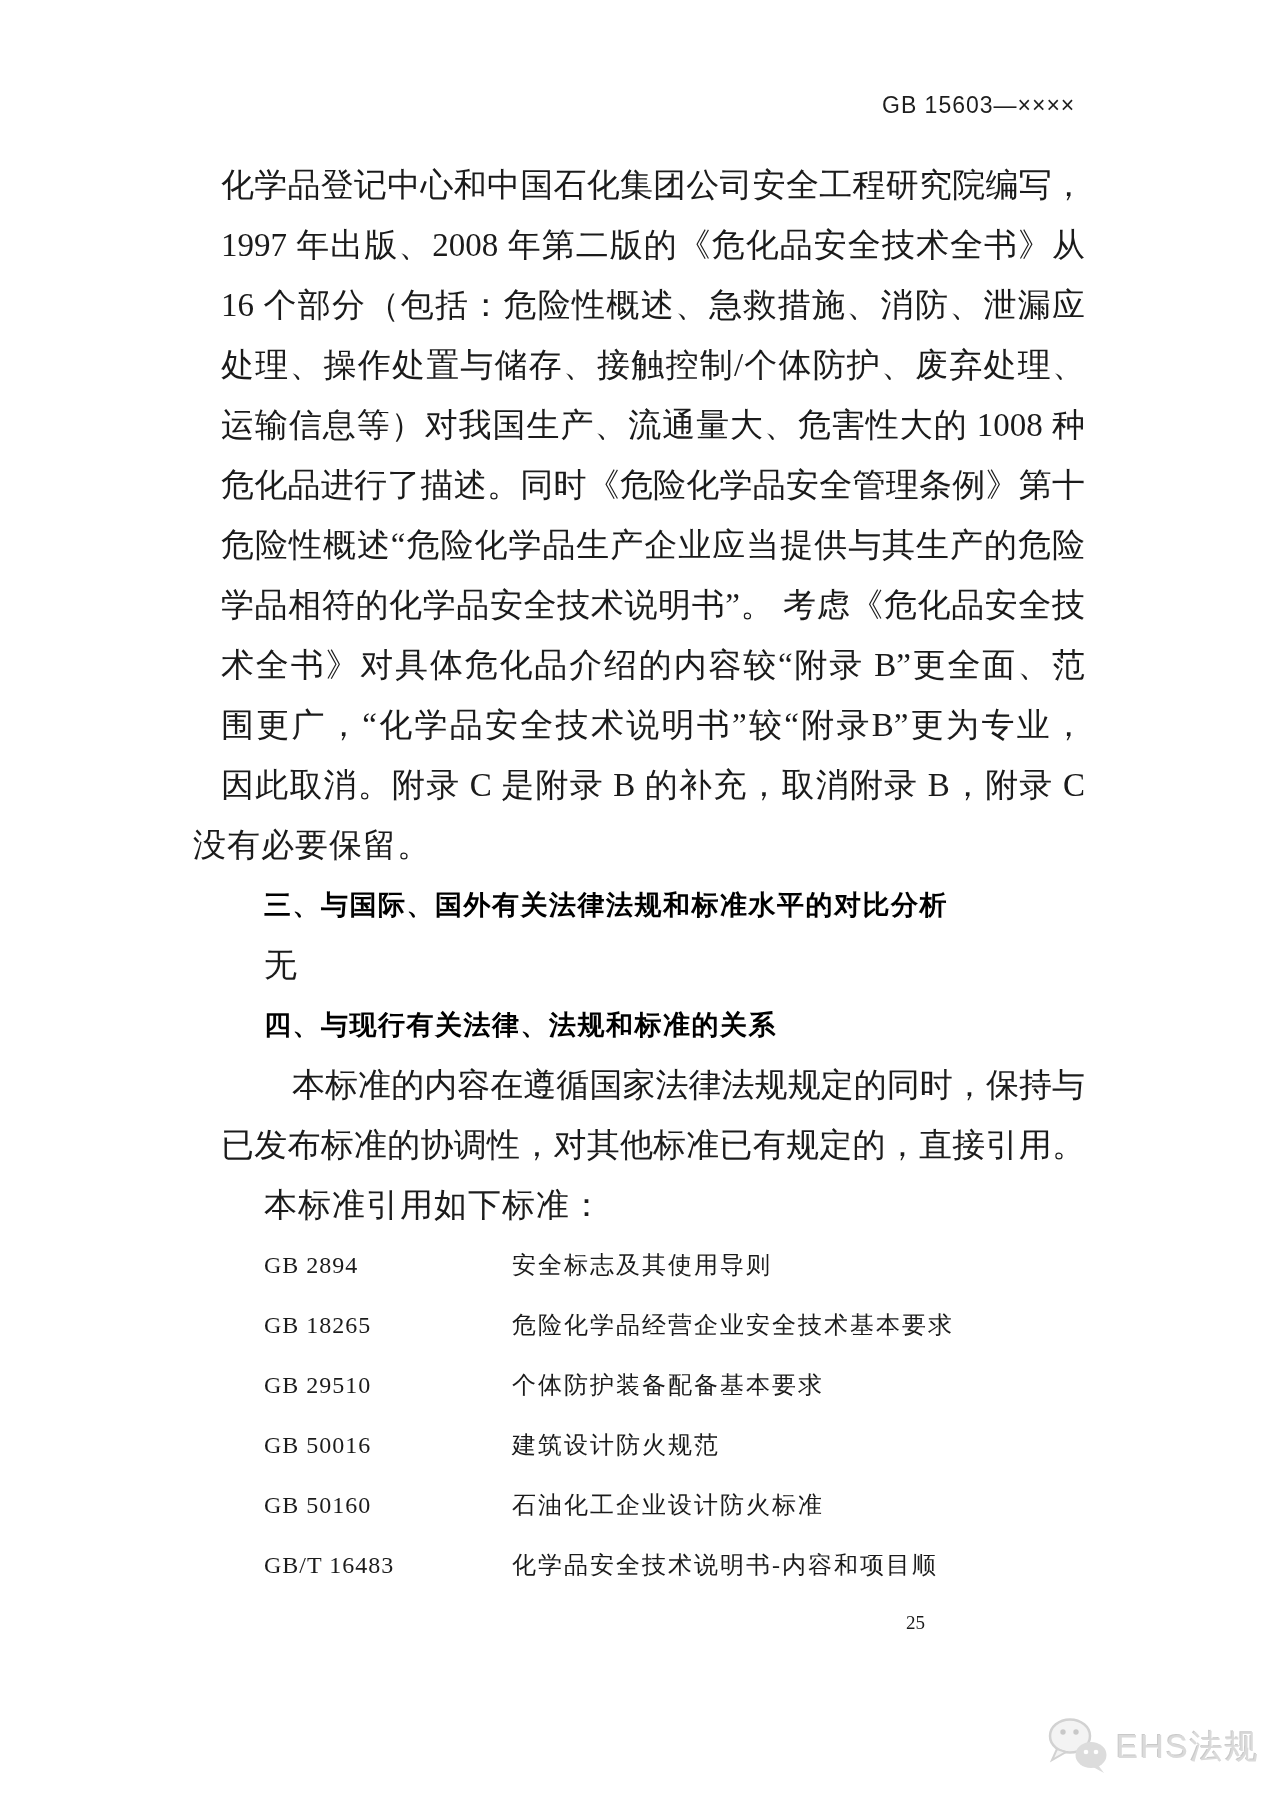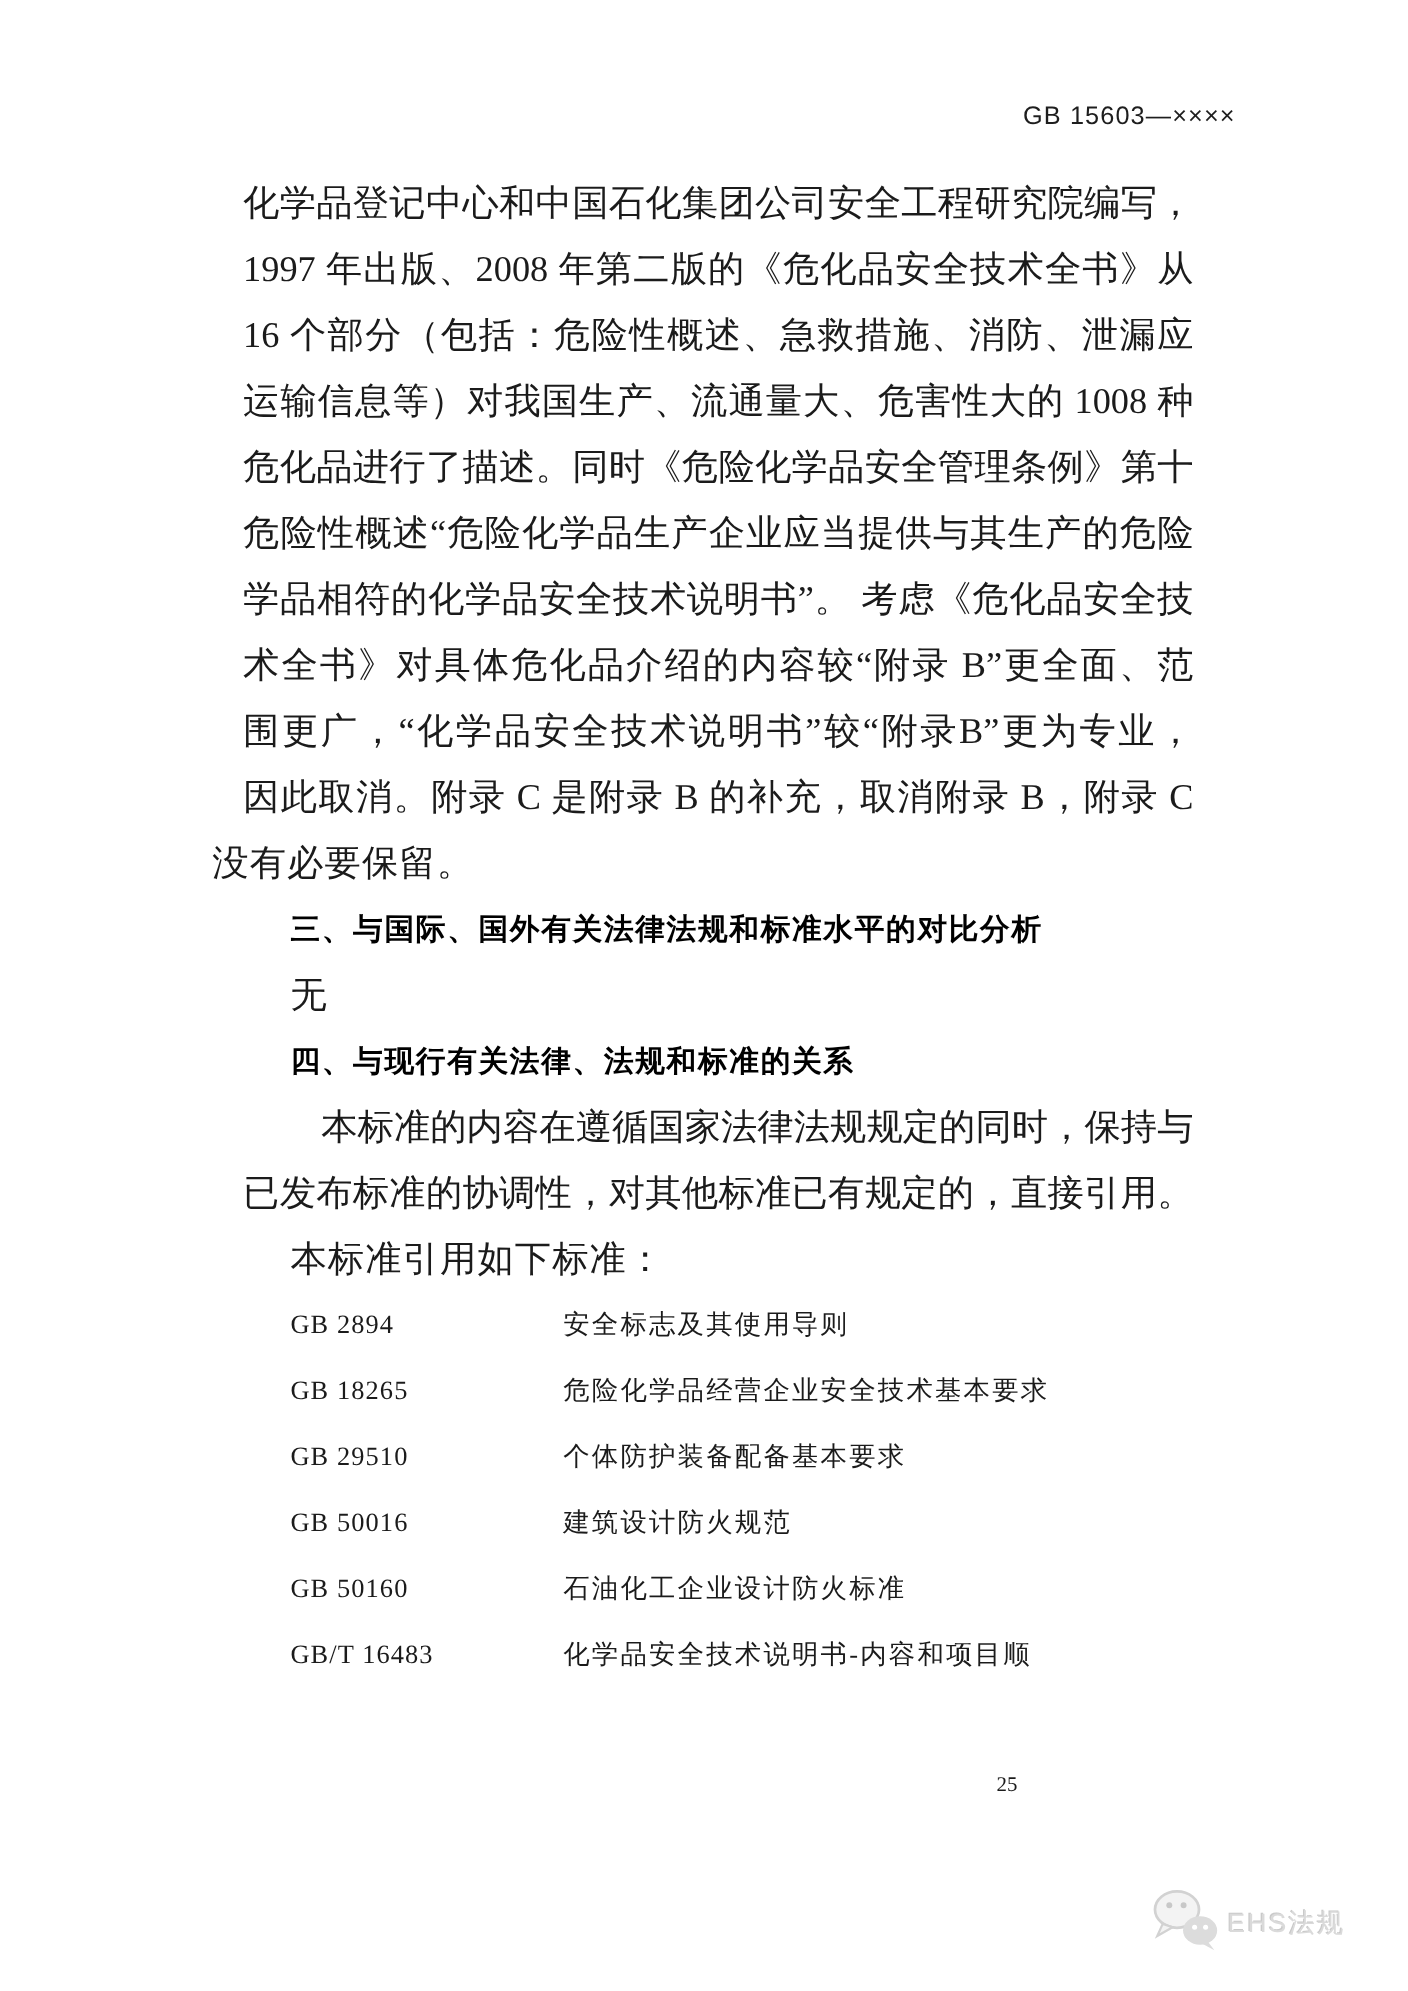--- a/index.html
+++ b/index.html
@@ -1,21 +1,21 @@
 <!DOCTYPE html>
 <html><head>
 <meta charset="utf-8">
 <style>
   html,body { margin:0; padding:0; background:#ffffff; }
   .page {
     position:relative; width:1280px; height:1810px; background:#ffffff;
     font-family:"Liberation Serif","DejaVu Serif",serif; color:#1b1b1b; overflow:hidden;
   }
   .hdr {
-    position:absolute; left:930px; top:92px;
+    position:absolute; left:882px; top:92px;
     font-family:"Liberation Sans","DejaVu Sans",sans-serif;
     font-size:23px; letter-spacing:1px; color:#1e1e1e; white-space:nowrap;
   }
   .content { position:absolute; left:193px; top:155px; width:892px; }
   .line {
     font-size:33px; line-height:60px; height:60px; letter-spacing:1px;
     white-space:nowrap; overflow:hidden;
   }
   .line.j {
     white-space:normal; letter-spacing:0;
@@ -27,35 +27,36 @@
     font-size:27px; line-height:60px; height:60px; padding-left:71px;
     letter-spacing:1.5px; white-space:nowrap; overflow:hidden; color:#000000;
   }
   .list-row { display:flex; padding-left:71px; height:60px; line-height:60px; font-size:24px; overflow:hidden; }
   .list-code { width:248px; flex:0 0 248px; letter-spacing:1px; white-space:nowrap; }
   .list-title { letter-spacing:2px; white-space:nowrap; }
   .pagenum { position:absolute; left:906px; top:1608px; font-size:19px; line-height:30px; color:#1b1b1b; }
   .watermark { position:absolute; left:1046px; top:1716px; display:flex; align-items:center; gap:6px; }
   .wm-text {
     font-family:"Liberation Sans","DejaVu Sans",sans-serif;
-    font-size:24px; font-weight:500; color:#dadada; letter-spacing:2px; white-space:nowrap;
+    font-size:33px; font-weight:500; color:#dadada; letter-spacing:2px; white-space:nowrap;
     text-shadow:1px 1px 0 #ffffff, -1px -1px 0 #c9c9c9;
   }
 </style>
 </head>
 <body>
 
 <div class="page">
 
   <div class="hdr">GB 15603—××××</div>
 
   <div class="content">
       <div class="line j">化学品登记中心和中国石化集团公司安全工程研究院编写，</div>
       <div class="line j">1997 年出版、2008 年第二版的《危化品安全技术全书》从</div>
       <div class="line j">16 个部分（包括：危险性概述、急救措施、消防、泄漏应急</div>
+      <div class="line j">处理、操作处置与储存、接触控制/个体防护、废弃处理、</div>
       <div class="line j">运输信息等）对我国生产、流通量大、危害性大的 1008 种</div>
       <div class="line j">危化品进行了描述。同时《危险化学品安全管理条例》第十</div>
       <div class="line j">危险性概述“危险化学品生产企业应当提供与其生产的危险化</div>
       <div class="line j">学品相符的化学品安全技术说明书”。 考虑《危化品安全技</div>
       <div class="line j">术全书》对具体危化品介绍的内容较“附录 B”更全面、范</div>
       <div class="line j">围更广，“化学品安全技术说明书”较“附录B”更为专业，</div>
       <div class="line j">因此取消。附录 C 是附录 B 的补充，取消附录 B，附录 C 也</div>
       <div class="line">没有必要保留。</div>
       <div class="heading">三、与国际、国外有关法律法规和标准水平的对比分析</div>
       <div class="line indent">无</div>

